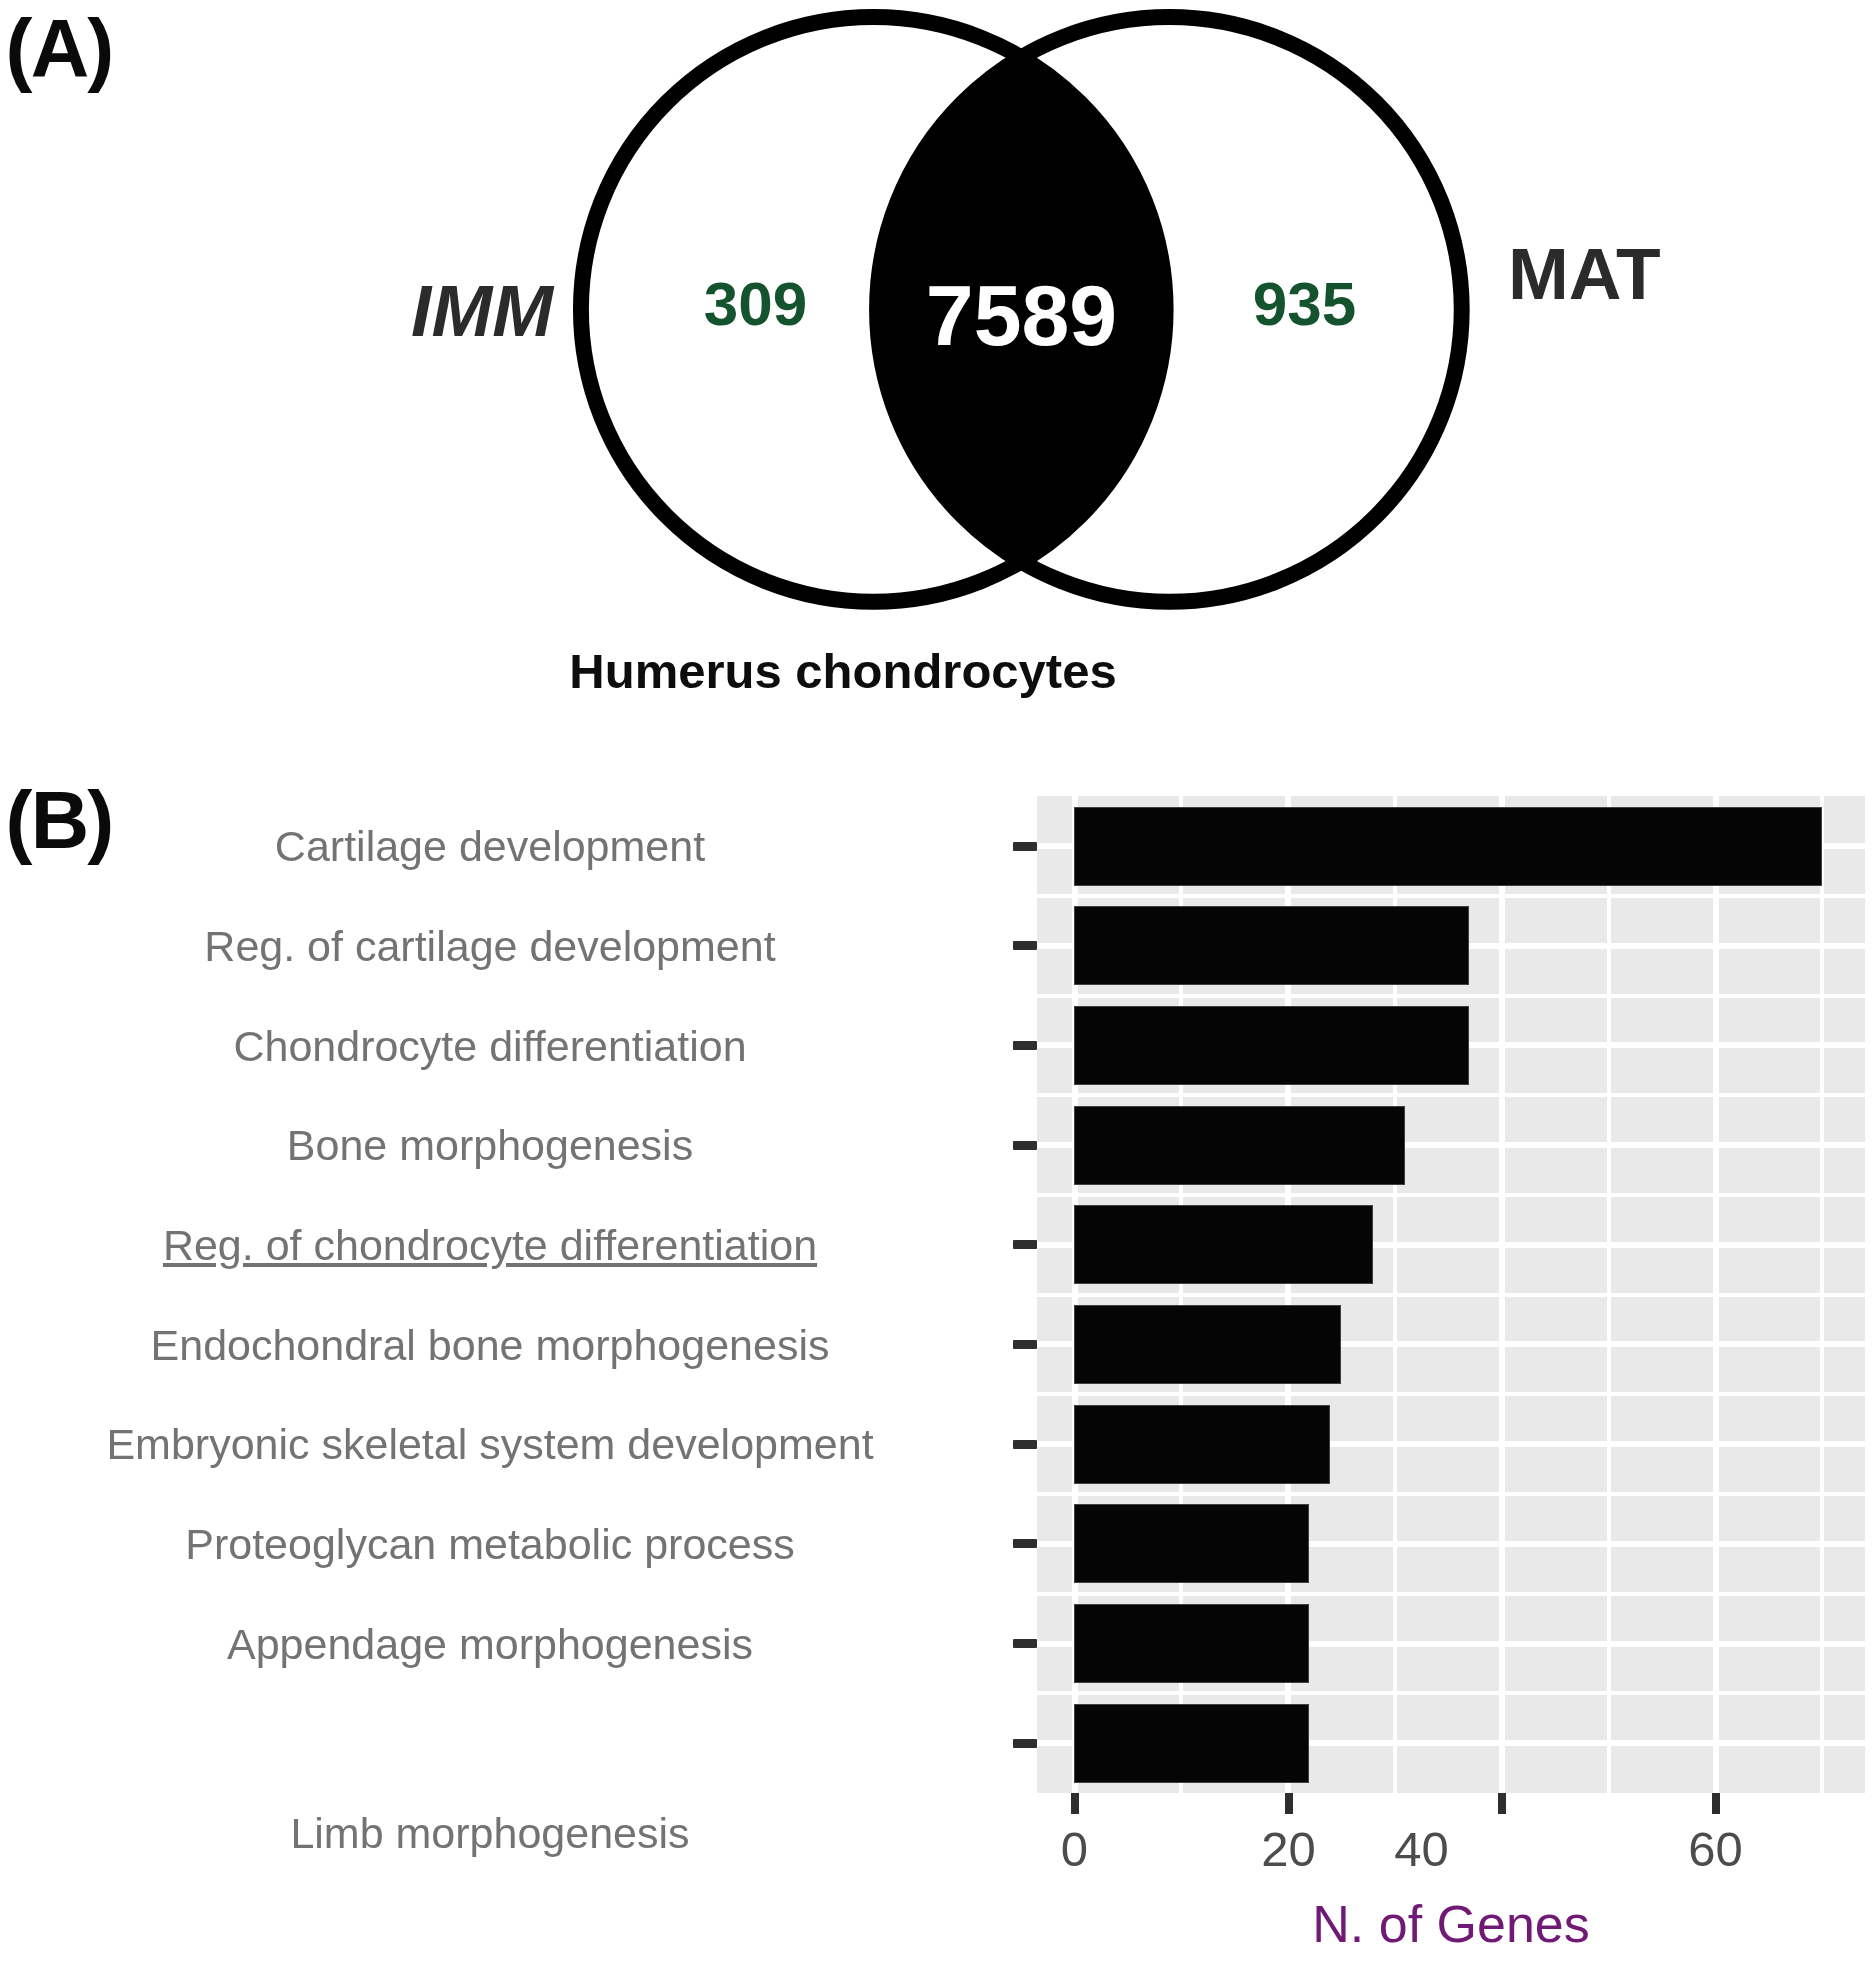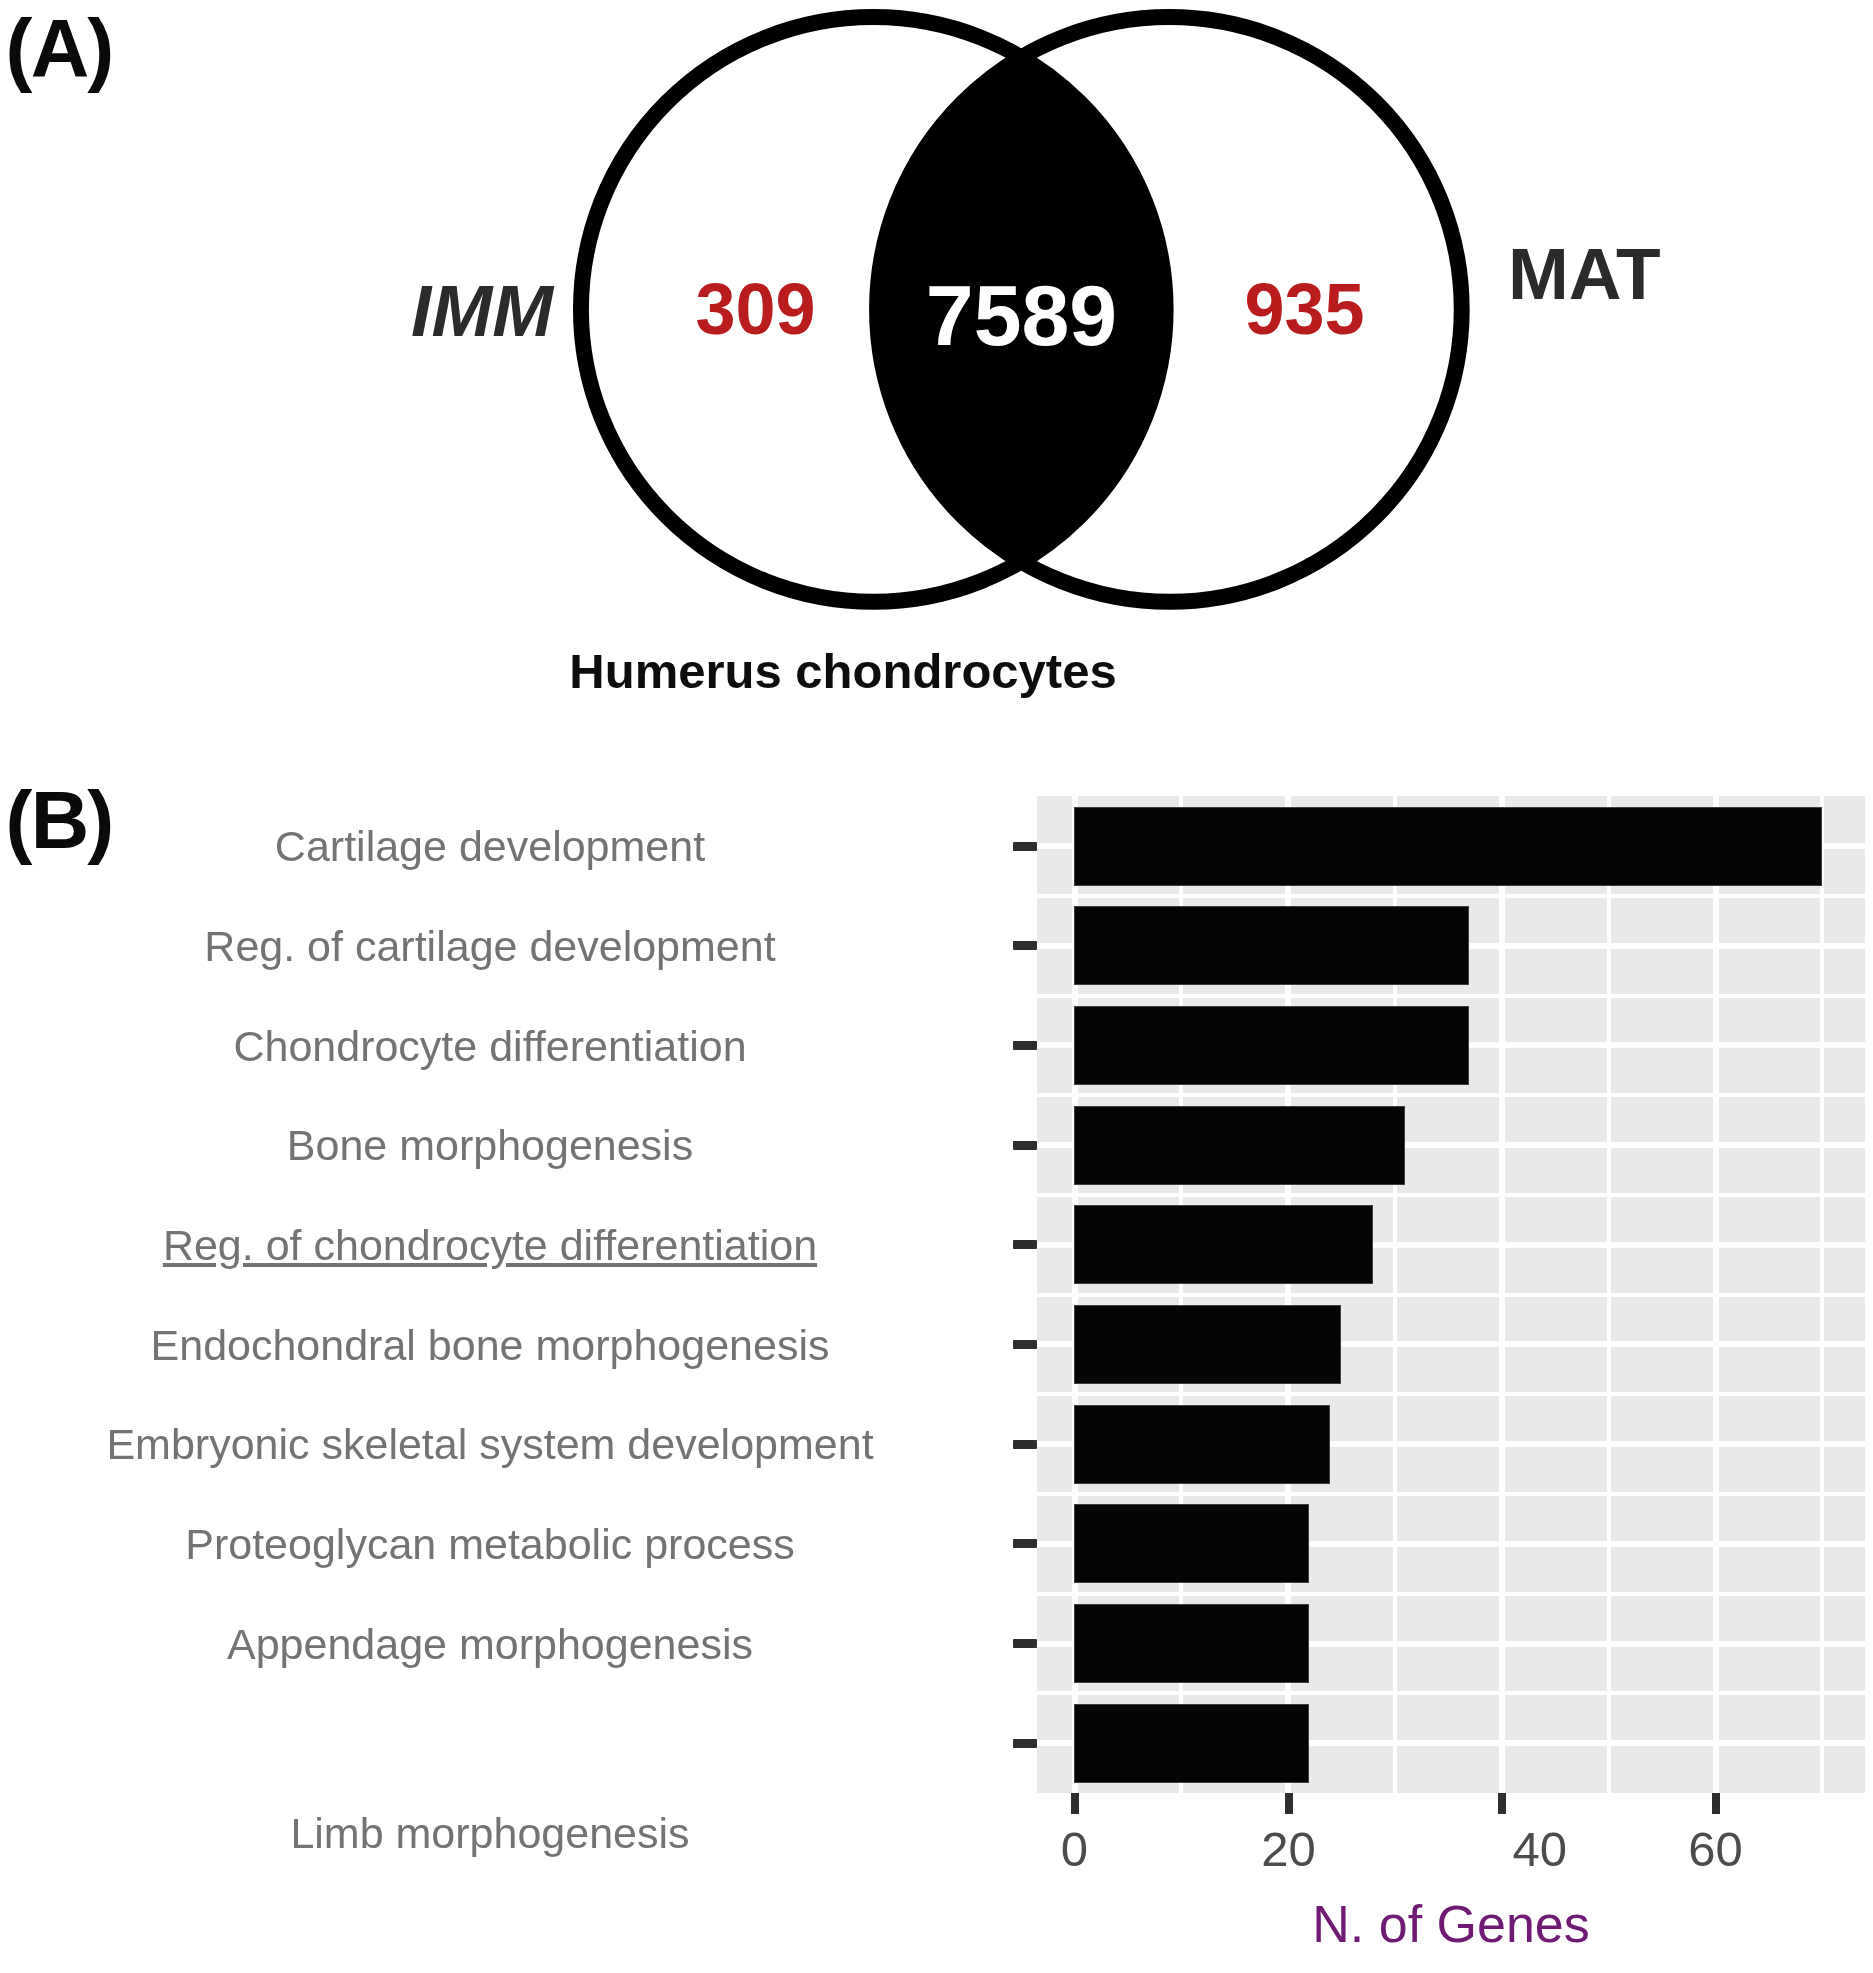--- a/index.html
+++ b/index.html
@@ -9,21 +9,21 @@
     font-family:"Liberation Sans", sans-serif;
   }
   .abs{position:absolute;}
   .panel-label{
     font-size:81px; font-weight:700; color:#0a0a0a; letter-spacing:-1.9px;
   }
   .set-label{
     font-size:73px; font-weight:700; color:#2b2b2b;
   }
   .venn-count{
-    font-size:72px; font-weight:700; color:#b91c1c; text-align:center;
+    font-size:62px; font-weight:700; color:#14532d; text-align:center;
   }
   .venn-count.overlap{ color:#ffffff; font-size:86px; }
   .venn-caption{
     font-size:49px; font-weight:700; color:#0d0d0d; text-align:center;
   }
   .plot-area{
     left:1037px; top:796px; width:828px; height:997px;
     background:#e9e9e9;
   }
   .gridline{ position:absolute; background:#ffffff; }
@@ -143,21 +143,21 @@
         <div class="y-tick" style="top: 1639px;"></div>
         <div class="cat-label" style="top: 1804px;">Limb morphogenesis</div>
         <div class="y-tick" style="top: 1739px;"></div>
       </div>
     <div id="x-axis">
         <div class="x-tick" style="left: 1071px;"></div>
         <div class="x-tick-label" style="left: 1009px;">0</div>
         <div class="x-tick" style="left: 1285px;"></div>
         <div class="x-tick-label" style="left: 1223px;">20</div>
         <div class="x-tick" style="left: 1498px;"></div>
-        <div class="x-tick-label" style="left: 1436px; text-align: right;">40</div>
+        <div class="x-tick-label" style="left: 1356px;">40</div>
         <div class="x-tick" style="left: 1712px;"></div>
         <div class="x-tick-label" style="left: 1650px;">60</div>
       </div>
     <div class="abs x-axis-title">N. of Genes</div>
   </div>
 
 </div>
 
 
 </body></html>

